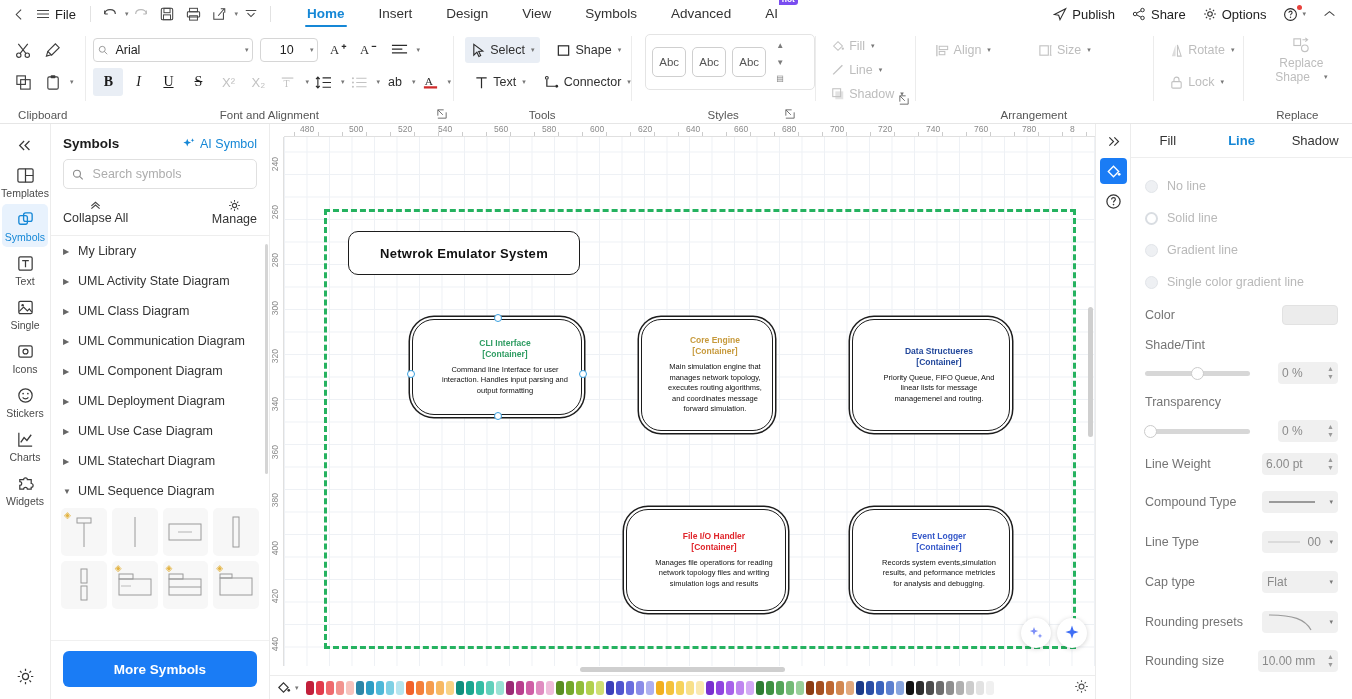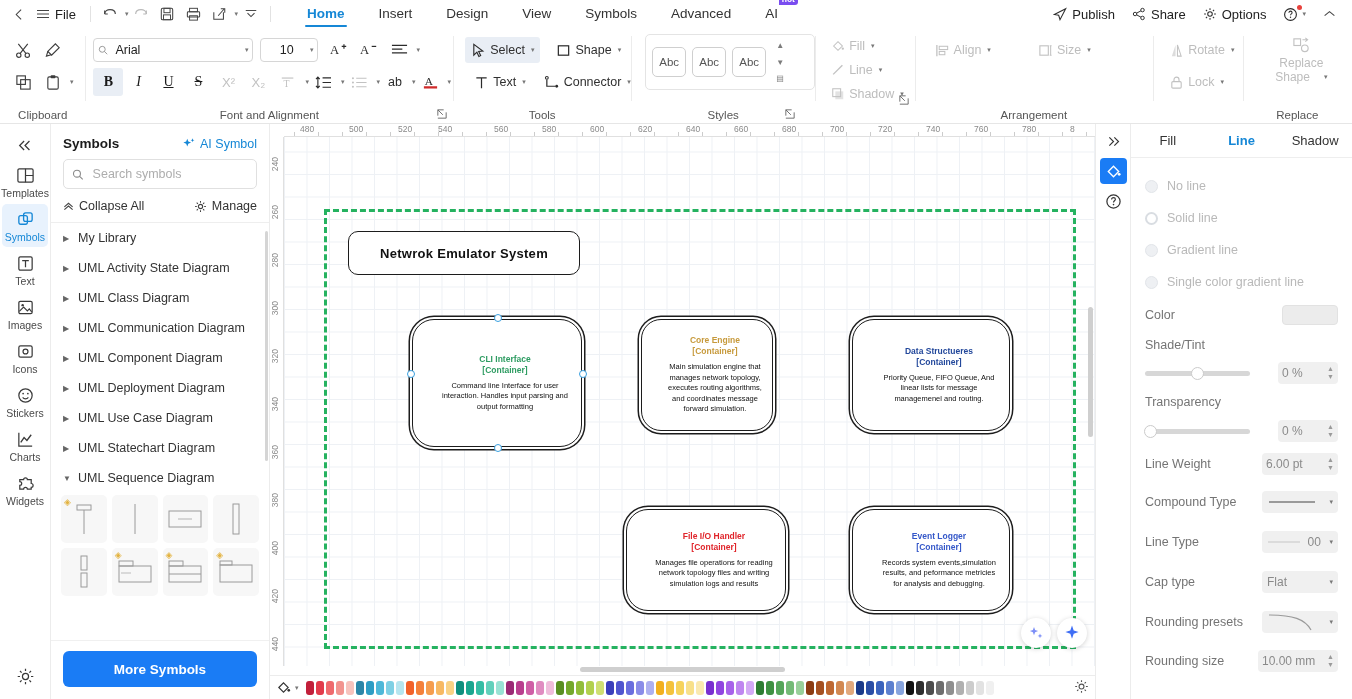--- a/index.html
+++ b/index.html
@@ -114,21 +114,21 @@
     padding:12px 12px 8px 12px; }
   .sp-title{ font-size:13.5px; font-weight:bold; color:#1a1a1a; }
   .ai-symbol{ display:flex; align-items:center; gap:4px; color:#1587d6; font-size:12.5px;}
   .sp-search{ margin:0 12px 8px; height:30px; border:1px solid #e0e0e0; border-radius:5px;
     display:flex; align-items:center; padding:0 8px; gap:7px;}
   .sp-search input{ border:0; outline:0; font-size:12.5px; font-family:inherit; width:100%;
     color:#333; background:transparent;}
   .sp-search input::placeholder{ color:#adadad; }
   .sp-actions{ display:flex; align-items:center; justify-content:space-between;
     padding:2px 12px 9px; border-bottom:1px solid #eee;}
-  .sp-act{ display:flex; align-items:center; gap:5px; font-size:12.5px; color:#333;}
+  .sp-act{ display:flex; align-items:center; font-size:12.5px; color:#333;flex-direction:column;}
   .sp-list{ flex:1; overflow:hidden; position:relative; }
   .cat{ display:flex; align-items:center; gap:7px; padding:8px 12px; font-size:12.5px;
     color:#333;}
   .tri{ font-size:8px; color:#666; width:8px; }
   .sym-grid{ display:grid; grid-template-columns:repeat(4,1fr); gap:5px; padding:2px 10px 6px;}
   .sym-cell{ height:48px; background:#f7f7f7; border-radius:5px; position:relative;
     display:flex; align-items:center; justify-content:center;}
   .sym-star{ position:absolute; top:2px; left:3px; color:#e3b341; font-size:9px;}
   .sp-footer{ padding:10px 12px 12px; border-top:1px solid #f0f0f0;}
   .more-btn{ width:100%; height:36px; background:#1a7cf5; color:#fff; border:0;
@@ -639,21 +639,21 @@
             <path d="M6.5 7h7M10 7v7" stroke="#3a3a3a" stroke-width="1.3"></path>
           </svg>
         <span class="lbl">Text</span>
       </div>
       <div class="rail-item">
         <svg width="19" height="19" viewBox="0 0 20 20">
             <rect x="3" y="3.5" width="14" height="13" rx="1.5" fill="none" stroke="#3a3a3a" stroke-width="1.3"></rect>
             <circle cx="7" cy="7.5" r="1.3" fill="#3a3a3a"></circle>
             <path d="M3.5 14 L8 9.5 L12 13.5 L14 11.5 L16.5 14.5" fill="none" stroke="#3a3a3a" stroke-width="1.2"></path>
           </svg>
-        <span class="lbl">Images</span>
+        <span class="lbl">Single</span>
       </div>
       <div class="rail-item">
         <svg width="19" height="19" viewBox="0 0 20 20">
             <rect x="3" y="4" width="14" height="12" rx="1.8" fill="none" stroke="#3a3a3a" stroke-width="1.3"></rect>
             <circle cx="10" cy="10" r="2.6" fill="none" stroke="#3a3a3a" stroke-width="1.3"></circle>
           </svg>
         <span class="lbl">Icons</span>
       </div>
       <div class="rail-item">
         <svg width="19" height="19" viewBox="0 0 20 20">
@@ -885,21 +885,21 @@
           <span class="tk" style="top:500px;">440</span>
         </div>
         <div class="canvas">
 
           <div class="sel-frame"></div>
 
           <div class="node node-title">
             <div class="ttl">Netwrok Emulator System</div>
           </div>
 
-          <div class="node dbl" style="left:128px; top:182px; width:170px; height:128px; border-radius:22px;">
+          <div class="node dbl" style="left:128px; top:182px; width:170px; height:96px; border-radius:22px;">
             <div class="ttl" style="color:#2e9c62;">CLI Interface</div>
             <div class="sub" style="color:#2e9c62;">[Container]</div>
             <div class="desc">Command line Interface for user interaction. Handles input parsing and output formatting</div>
             <div class="handle" style="left:-6px; top:50px;"></div>
             <div class="handle" style="right:-6px; top:50px;"></div>
             <div class="handle" style="left:81px; top:-6px;"></div>
             <div class="handle" style="left:81px; bottom:-6px;"></div>
           </div>
 
           <div class="node dbl" style="left:357px; top:182px; width:132px; height:112px; border-radius:20px;">

